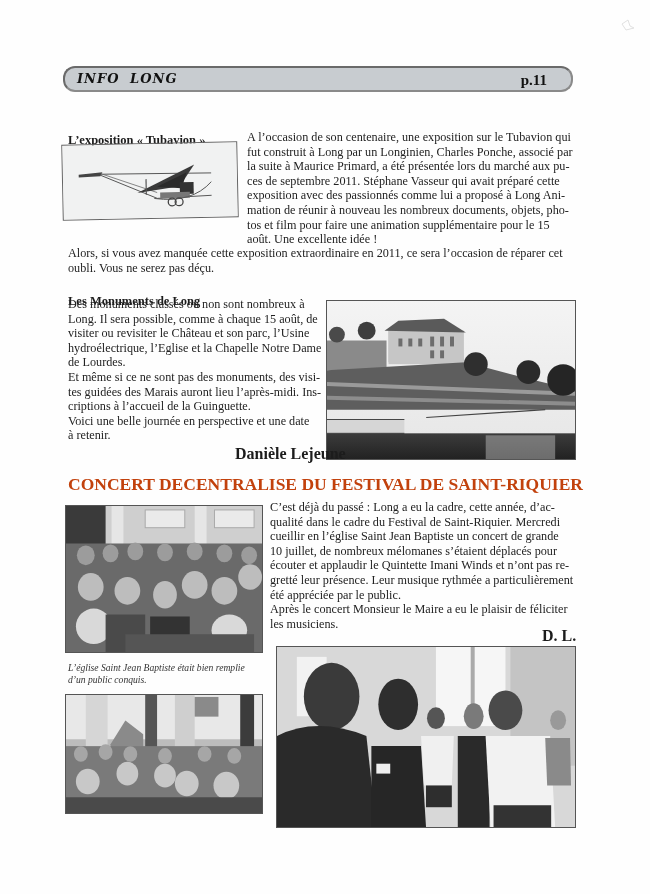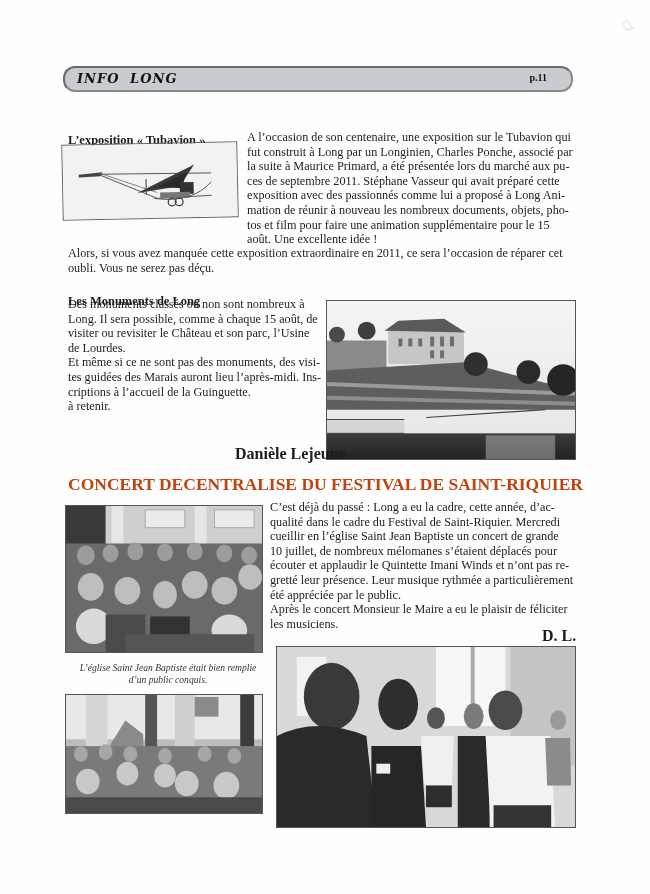--- a/index.html
+++ b/index.html
@@ -49,21 +49,21 @@
       font-size: 13px;
       letter-spacing: 1px;
       color: #111;
       word-spacing: 5px;
     }
     .header-page {
       position: absolute;
       right: 24px; top: 4px;
       font-family: "Liberation Serif", serif;
       font-weight: bold;
-      font-size: 10px;
+      font-size: 15px;
       color: #111;
     }
     
     .section-heading {
       position: absolute;
       font-weight: bold;
       font-size: 12.5px;
       color: #1c1c1c;
       margin-top: 12px;
     }
@@ -89,21 +89,20 @@
       letter-spacing: 0px;
       color: #c2410c;
       white-space: nowrap;
     }
     .caption {
       position: absolute;
       font-style: italic;
       font-size: 9.6px;
       line-height: 12px;
       color: #333;
-      text-align: center;
     }
     
     .photo {
       position: absolute;
       box-sizing: border-box;
       border: 1px solid #555;
       overflow: hidden;
     }
     .photo svg { display: block; width: 100%; height: 100%; }
   </style>
@@ -163,24 +162,26 @@
     <p>Alors, si vous avez manquée cette exposition extraordinaire en 2011, ce sera l’occasion de réparer cet</p>
     <p>oubli. Vous ne serez pas déçu.</p>
   </div>
 
   <div class="section-heading" style="left:68px; top:282px;">Les Monuments de Long</div>
 
   <div class="body-text" style="left:68px; top:297px; width:256px;">
     <p>Des monuments classés ou non sont nombreux à</p>
     <p>Long. Il sera possible, comme à chaque 15 août, de</p>
     <p>visiter ou revisiter le Château et son parc, l’Usine</p>
+    <p>hydroélectrique, l’Eglise et la Chapelle Notre Dame</p>
     <p>de Lourdes.</p>
     <p>Et même si ce ne sont pas des monuments, des visi-</p>
     <p>tes guidées des Marais auront lieu l’après-midi. Ins-</p>
     <p>criptions à l’accueil de la Guinguette.</p>
+    <p>Voici une belle journée en perspective et une date</p>
     <p>à retenir.</p>
   </div>
 
   <div class="photo" style="left:326px; top:300px; width:250px; height:160px;">
     <svg viewBox="0 0 250 160" preserveAspectRatio="none">
       <defs>
         <linearGradient id="sky" x1="0" y1="0" x2="0" y2="1">
           <stop offset="0" stop-color="#f4f4f4"></stop>
           <stop offset="1" stop-color="#e6e6e6"></stop>
         </linearGradient>

